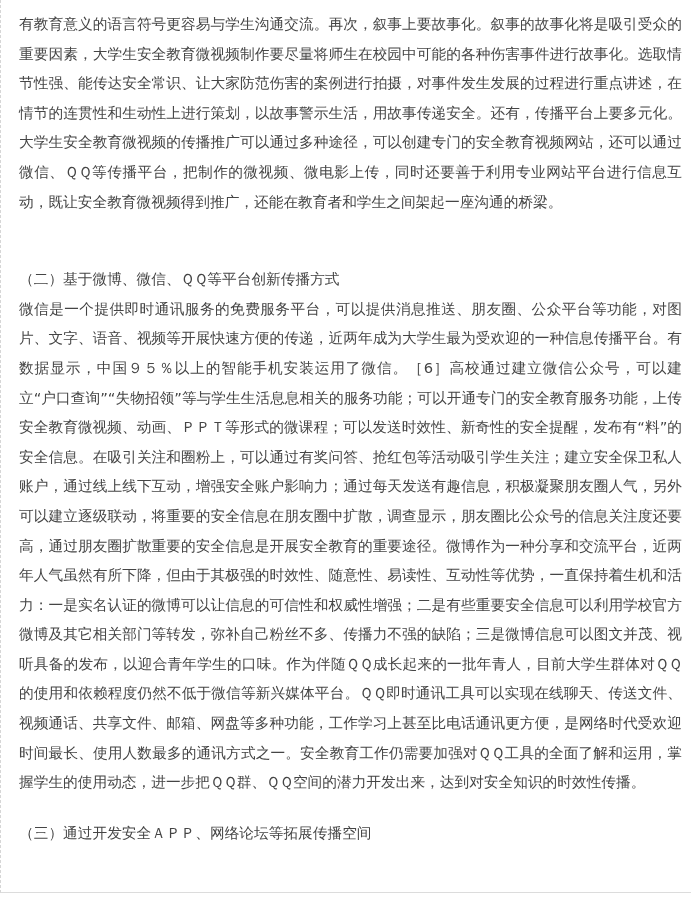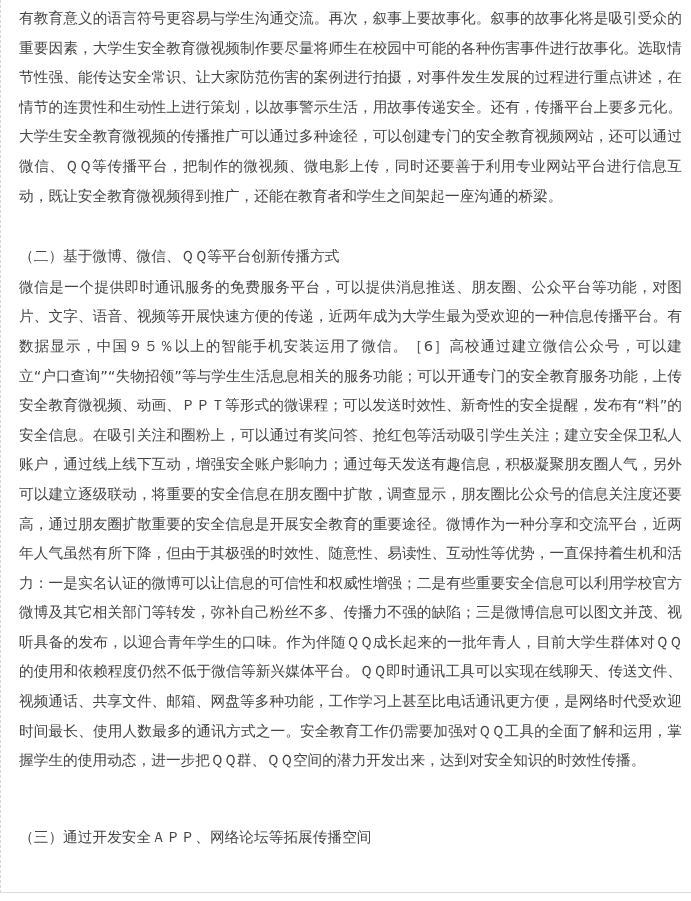--- a/index.html
+++ b/index.html
@@ -16,41 +16,41 @@
   .page {
     box-sizing: border-box;
     width: 691px;
     height: 893px;
     background: #ffffff;
     border-left: 1px dashed #d6d6d6;
     border-bottom: 1px solid #dcdcdc;
   }
   .content {
     box-sizing: border-box;
-    padding: 3px 9px 0 18px;
+    padding: 9px 9px 0 18px;
     font-size: 14.7px;
     line-height: 29.6px;
     color: #454545;
     text-align: justify;
     letter-spacing: 0;
   }
   .para {
     margin: 0;
     font-weight: normal;
   }
   .para.p-body-2 { }
   .heading {
     margin: 0;
     font-size: 14.7px;
     line-height: 29.6px;
     font-weight: normal;
     color: #454545;
   }
-  .heading.h-section-2 { margin-top: 32px; font-family: Liberation Serif, serif; }
-  .heading.h-section-3 { margin-top: 47px; }
+  .heading.h-section-2 { margin-top: 48px; }
+  .heading.h-section-3 { margin-top: 21px; }
 </style>
 </head>
 <body>
 
 <div class="page">
   <div class="content">
     <p class="para p-body-1">有教育意义的语言符号更容易与学生沟通交流。再次，叙事上要故事化。叙事的故事化将是吸引受众的重要因素，大学生安全教育微视频制作要尽量将师生在校园中可能的各种伤害事件进行故事化。选取情节性强、能传达安全常识、让大家防范伤害的案例进行拍摄，对事件发生发展的过程进行重点讲述，在情节的连贯性和生动性上进行策划，以故事警示生活，用故事传递安全。还有，传播平台上要多元化。大学生安全教育微视频的传播推广可以通过多种途径，可以创建专门的安全教育视频网站，还可以通过微信、ＱＱ等传播平台，把制作的微视频、微电影上传，同时还要善于利用专业网站平台进行信息互动，既让安全教育微视频得到推广，还能在教育者和学生之间架起一座沟通的桥梁。</p>
     <p class="heading h-section-2">（二）基于微博、微信、ＱＱ等平台创新传播方式</p>
     <p class="para p-body-2">微信是一个提供即时通讯服务的免费服务平台，可以提供消息推送、朋友圈、公众平台等功能，对图片、文字、语音、视频等开展快速方便的传递，近两年成为大学生最为受欢迎的一种信息传播平台。有数据显示，中国９５％以上的智能手机安装运用了微信。［6］高校通过建立微信公众号，可以建立“户口查询”“失物招领”等与学生生活息息相关的服务功能；可以开通专门的安全教育服务功能，上传安全教育微视频、动画、ＰＰＴ等形式的微课程；可以发送时效性、新奇性的安全提醒，发布有“料”的安全信息。在吸引关注和圈粉上，可以通过有奖问答、抢红包等活动吸引学生关注；建立安全保卫私人账户，通过线上线下互动，增强安全账户影响力；通过每天发送有趣信息，积极凝聚朋友圈人气，另外可以建立逐级联动，将重要的安全信息在朋友圈中扩散，调查显示，朋友圈比公众号的信息关注度还要高，通过朋友圈扩散重要的安全信息是开展安全教育的重要途径。微博作为一种分享和交流平台，近两年人气虽然有所下降，但由于其极强的时效性、随意性、易读性、互动性等优势，一直保持着生机和活力：一是实名认证的微博可以让信息的可信性和权威性增强；二是有些重要安全信息可以利用学校官方微博及其它相关部门等转发，弥补自己粉丝不多、传播力不强的缺陷；三是微博信息可以图文并茂、视听具备的发布，以迎合青年学生的口味。作为伴随ＱＱ成长起来的一批年青人，目前大学生群体对ＱＱ的使用和依赖程度仍然不低于微信等新兴媒体平台。ＱＱ即时通讯工具可以实现在线聊天、传送文件、视频通话、共享文件、邮箱、网盘等多种功能，工作学习上甚至比电话通讯更方便，是网络时代受欢迎时间最长、使用人数最多的通讯方式之一。安全教育工作仍需要加强对ＱＱ工具的全面了解和运用，掌握学生的使用动态，进一步把ＱＱ群、ＱＱ空间的潜力开发出来，达到对安全知识的时效性传播。</p>
     <p class="heading h-section-3">（三）通过开发安全ＡＰＰ、网络论坛等拓展传播空间</p>

